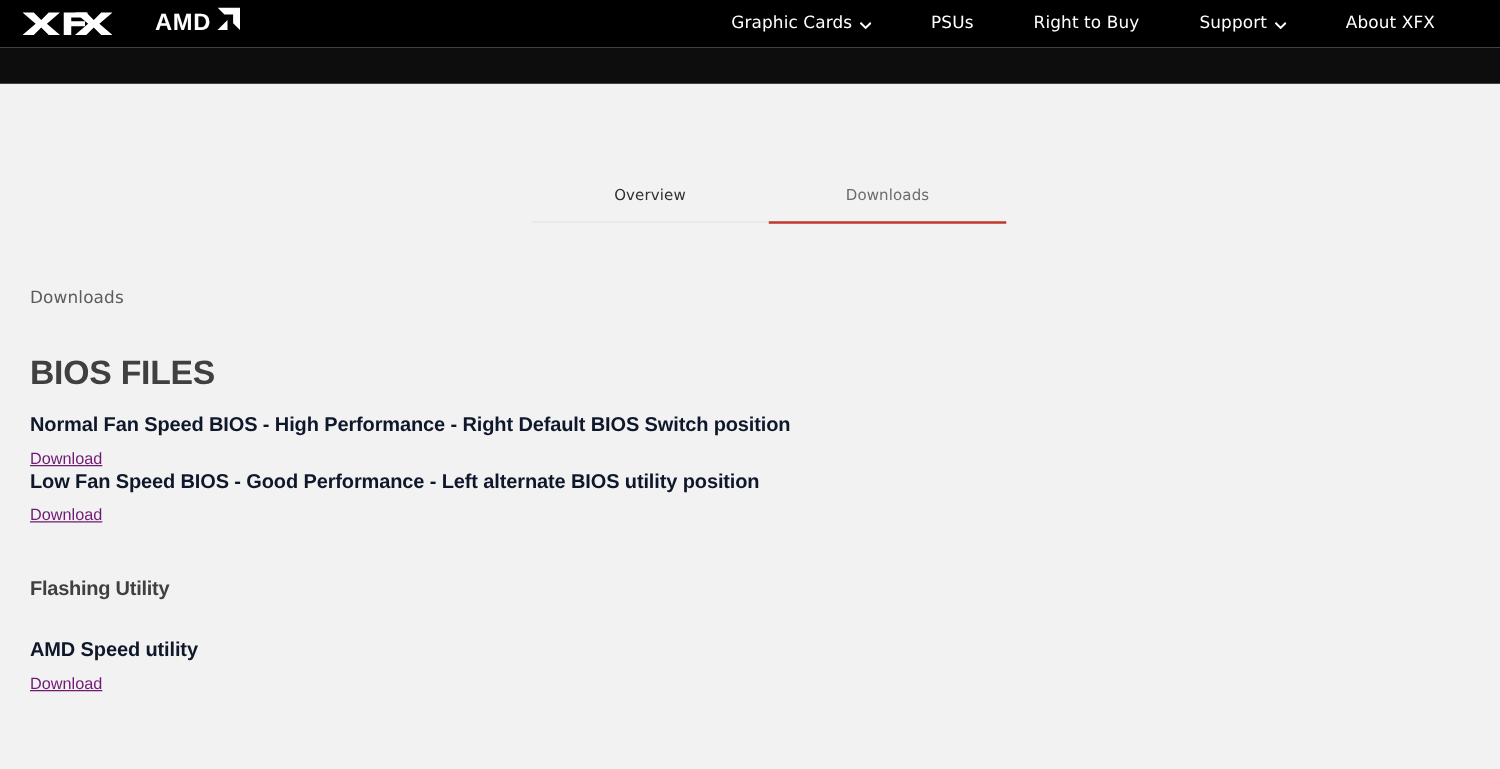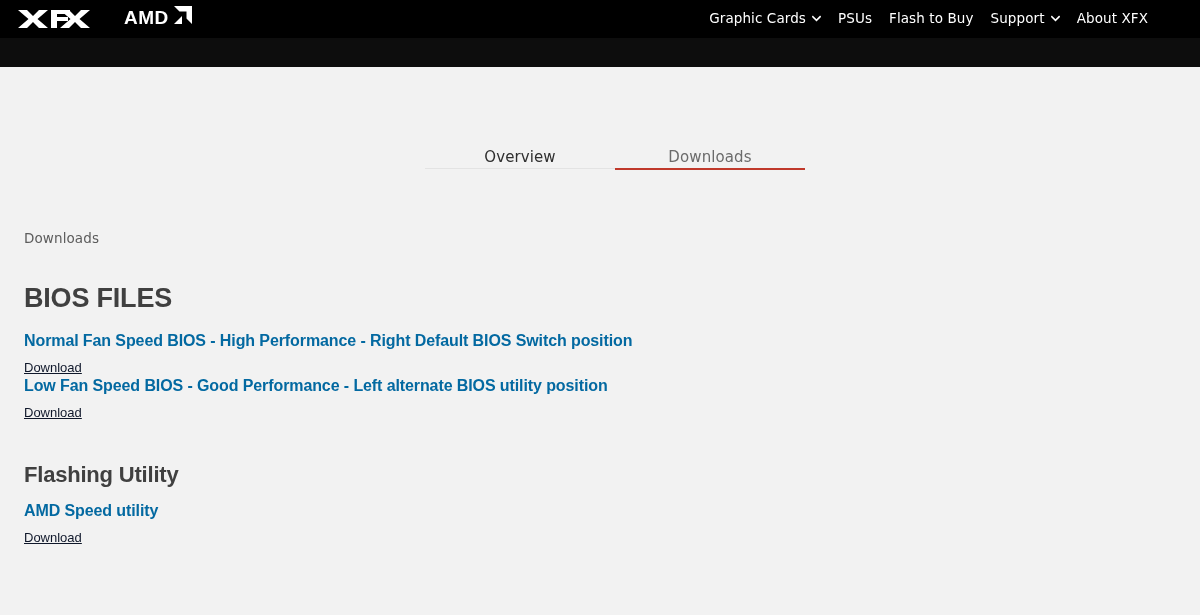--- a/index.html
+++ b/index.html
@@ -45,24 +45,24 @@
     height: 38px;
     display: flex;
     align-items: center;
   }
   .nav-item {
     color: #ffffff;
     font-size: 13.5px;
     font-family: "DejaVu Sans", sans-serif;
     letter-spacing: 0.1px;
     display: flex;
-    align-items: center;
+    align-items: flex-end;
     gap: 6px;
     padding: 0 0 0 0;
-    margin-left: 17px;
+    margin-left: 48px;
     cursor: pointer;
     white-space: nowrap;
     line-height: 1;
   }
   .nav-item:last-child { margin-right: 52px; }
   .caret {
     display: inline-block;
     width: 9px;
     height: 9px;
     position: relative;
@@ -90,24 +90,24 @@
   .tabs {
     position: absolute;
     left: 425px;
     top: 0;
     width: 380px;
     display: flex;
   }
   .tab {
     flex: 1;
     text-align: center;
-    font-size: 15px;
+    font-size: 12px;
     font-family: "DejaVu Sans", sans-serif;
     color: #6b6b6b;
-    padding-bottom: 4px;
+    padding-bottom: 16px;
     cursor: pointer;
     position: relative;
     line-height: 1;
     letter-spacing: 0.1px;
   }
   .tab.dark { color: #2f2f2f; }
   .tab-underline {
     position: absolute;
     left: 0; right: 0;
     bottom: 0;
@@ -138,36 +138,36 @@
   h2.section-title {
     font-family: "Liberation Sans", sans-serif;
     font-size: 27px;
     font-weight: bold;
     color: #404040;
     margin: 0 0 18px 0;
     line-height: 1.1;
     letter-spacing: -0.2px;
   }
   h2.section-title.smaller {
-    font-size: 22px;
-    margin-bottom: 14px;
+    font-size: 16px;
+    margin-bottom: 30px;
   }
   .file-title {
     font-family: "Liberation Sans", sans-serif;
     font-size: 16px;
     font-weight: bold;
-    color: #0369a1;
+    color: #0f172a;
     margin: 0 0 7px 0;
     line-height: 1.25;
     letter-spacing: -0.1px;
   }
   .dl-link {
     font-family: "Liberation Sans", sans-serif;
     font-size: 13px;
-    color: #0f172a;
+    color: #701a75;
     display: inline-block;
     margin: 0 0 24px 0;
     cursor: pointer;
     line-height: 1.2;
   }
   .dl-link:last-child { margin-bottom: 0; }
   .gap-block { height: 42px; }
 </style>
 </head>
 <body>
@@ -203,21 +203,21 @@
       <span class="caret">
         <svg width="9" height="9" viewBox="0 0 10 10">
             <path d="M1 3 L5 7 L9 3" stroke="#ffffff" stroke-width="1.8" fill="none" stroke-linecap="square"></path>
           </svg>
       </span>
     </div>
     <div class="nav-item">
       <span>PSUs</span>
     </div>
     <div class="nav-item">
-      <span>Flash to Buy</span>
+      <span>Right to Buy</span>
     </div>
     <div class="nav-item">
       <span>Support</span>
       <span class="caret">
         <svg width="9" height="9" viewBox="0 0 10 10">
             <path d="M1 3 L5 7 L9 3" stroke="#ffffff" stroke-width="1.8" fill="none" stroke-linecap="square"></path>
           </svg>
       </span>
     </div>
     <div class="nav-item">

